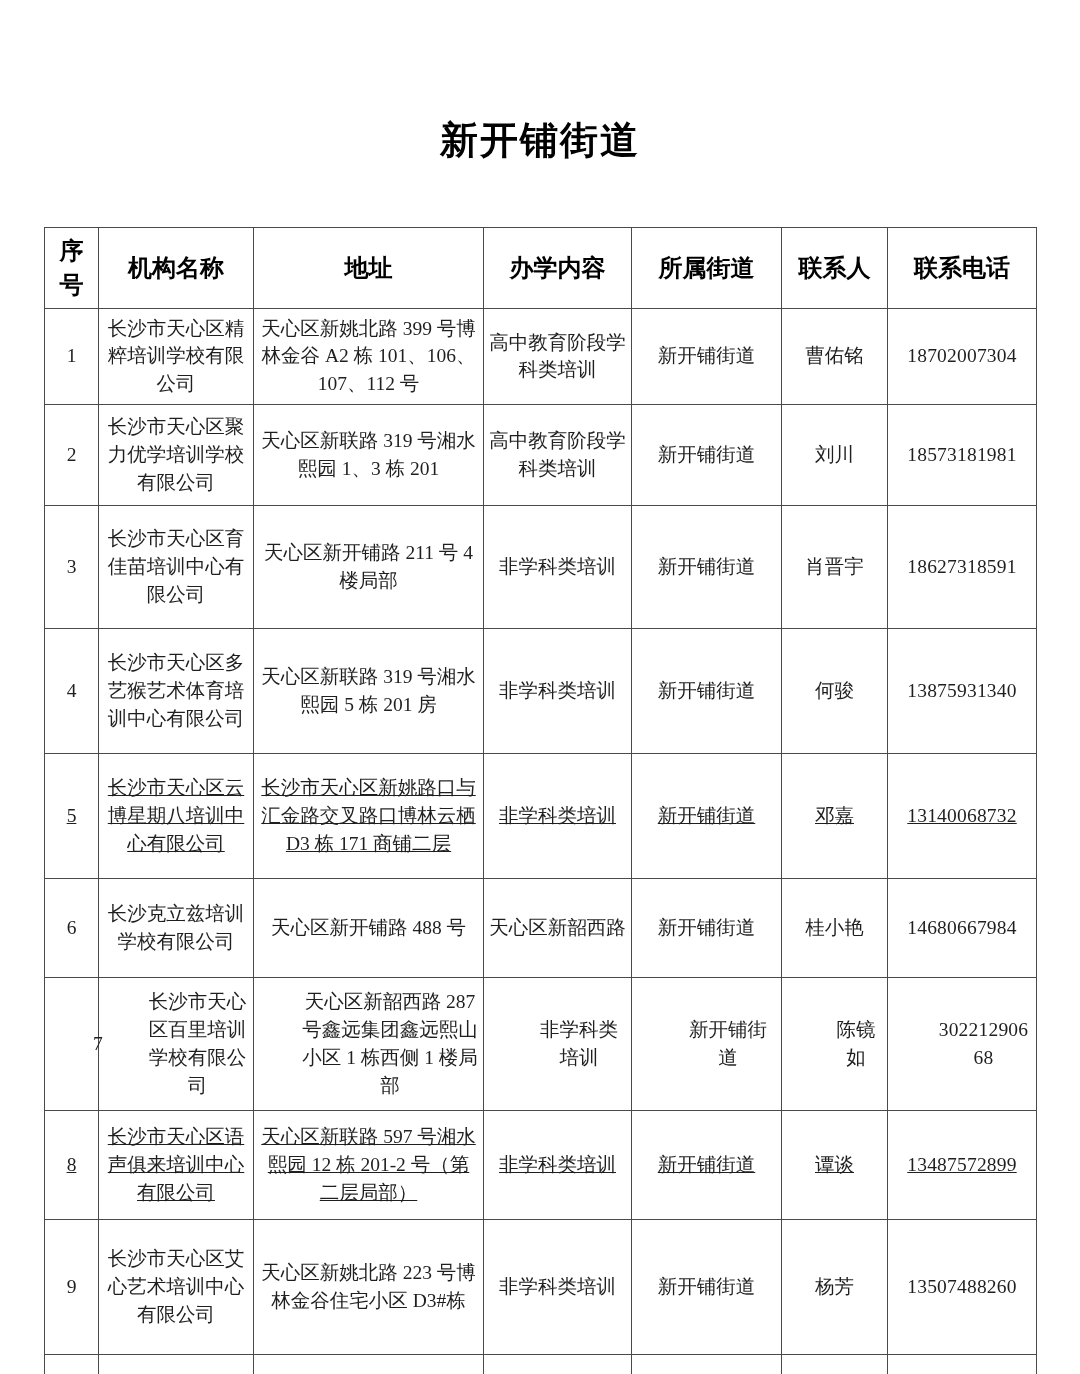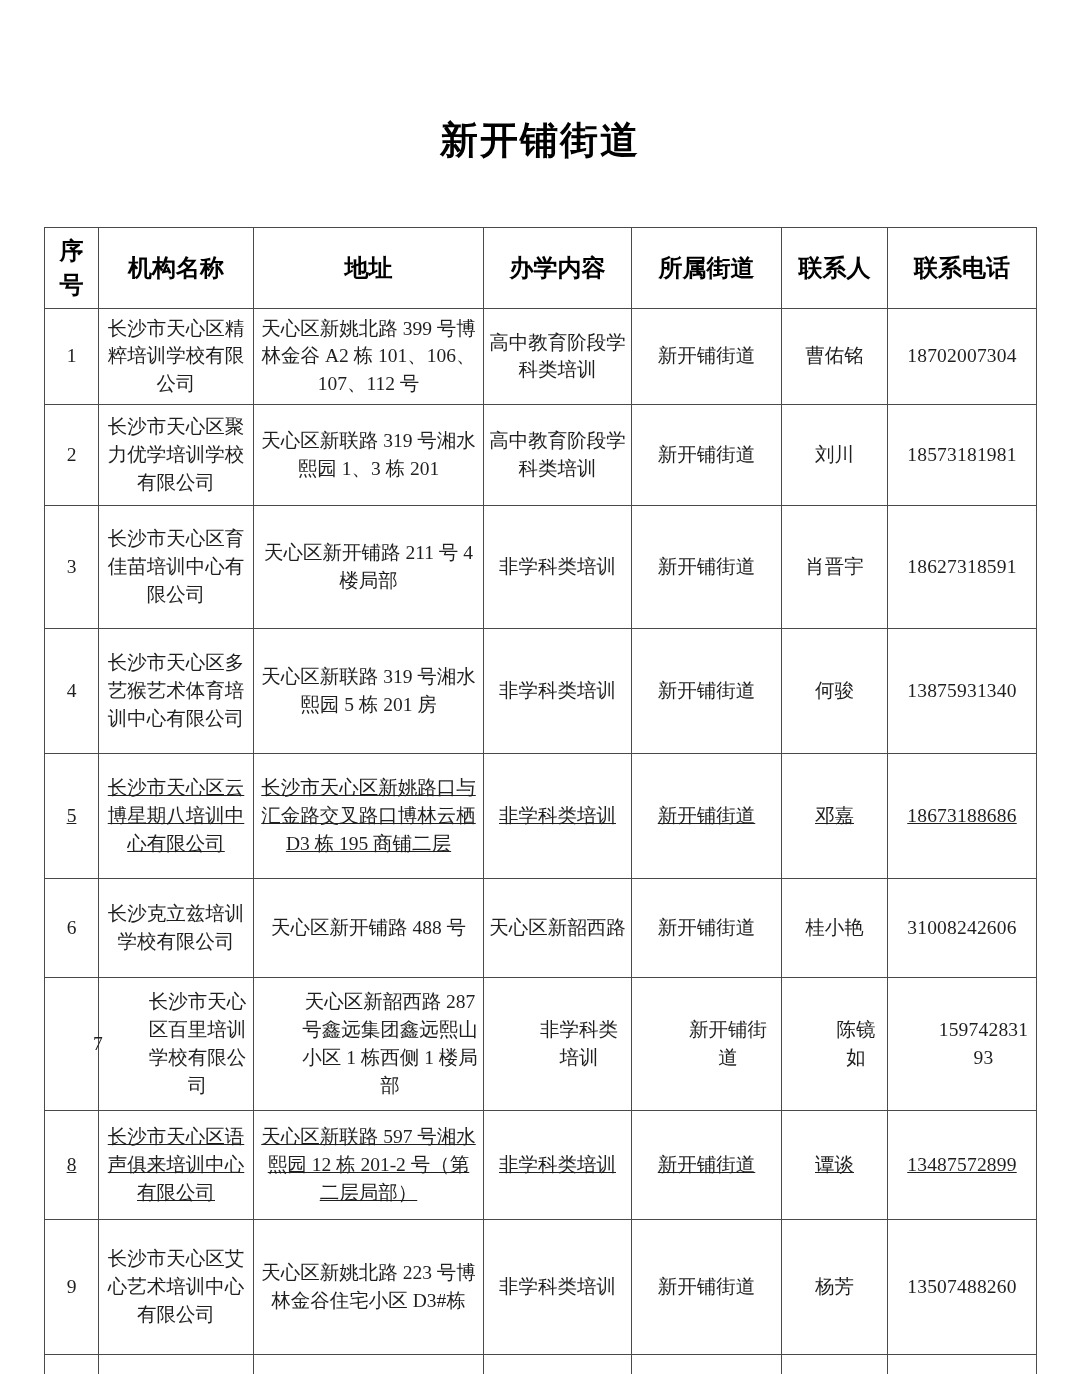--- a/index.html
+++ b/index.html
@@ -154,43 +154,43 @@
           <td class="name">长沙市天心区多艺猴艺术体育培训中心有限公司</td>
           <td class="addr">天心区新联路 319 号湘水熙园 5 栋 201 房</td>
           <td class="type">非学科类培训</td>
           <td class="street">新开铺街道</td>
           <td class="person">何骏</td>
           <td class="phone">13875931340</td>
         </tr>
         <tr class="r5">
           <td class="idx">5</td>
           <td class="name">长沙市天心区云博星期八培训中心有限公司</td>
-          <td class="addr">长沙市天心区新姚路口与汇金路交叉路口博林云栖 D3 栋 195 商铺二层</td>
+          <td class="addr">长沙市天心区新姚路口与汇金路交叉路口博林云栖 D3 栋 171 商铺二层</td>
           <td class="type">非学科类培训</td>
           <td class="street">新开铺街道</td>
           <td class="person">邓嘉</td>
-          <td class="phone">18673188686</td>
+          <td class="phone">13140068732</td>
         </tr>
         <tr class="r6">
           <td class="idx">6</td>
           <td class="name">长沙克立兹培训学校有限公司</td>
           <td class="addr">天心区新开铺路 488 号</td>
           <td class="type">天心区新韶西路</td>
           <td class="street">新开铺街道</td>
           <td class="person">桂小艳</td>
-          <td class="phone">31008242606</td>
+          <td class="phone">14680667984</td>
         </tr>
         <tr class="r7">
           <td class="idx">7</td>
           <td class="name">长沙市天心区百里培训学校有限公司</td>
           <td class="addr">天心区新韶西路 287 号鑫远集团鑫远熙山小区 1 栋西侧 1 楼局部</td>
           <td class="type">非学科类培训</td>
           <td class="street">新开铺街道</td>
           <td class="person">陈镜如</td>
-          <td class="phone">15974283193</td>
+          <td class="phone">30221290668</td>
         </tr>
         <tr class="r8">
           <td class="idx">8</td>
           <td class="name">长沙市天心区语声俱来培训中心有限公司</td>
           <td class="addr">天心区新联路 597 号湘水熙园 12 栋 201-2 号（第二层局部）</td>
           <td class="type">非学科类培训</td>
           <td class="street">新开铺街道</td>
           <td class="person">谭谈</td>
           <td class="phone">13487572899</td>
         </tr>

